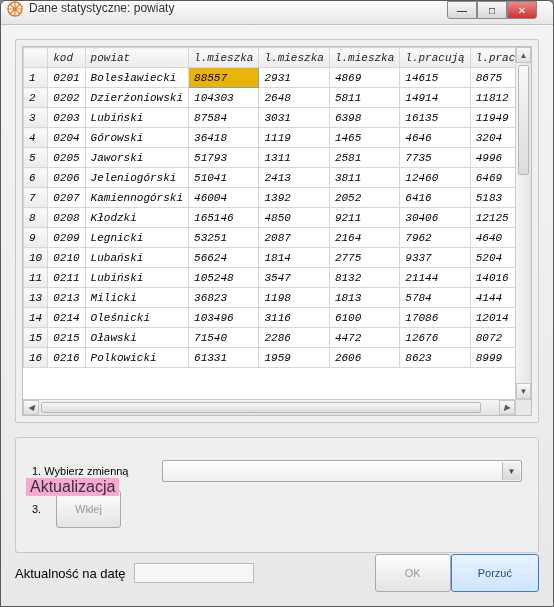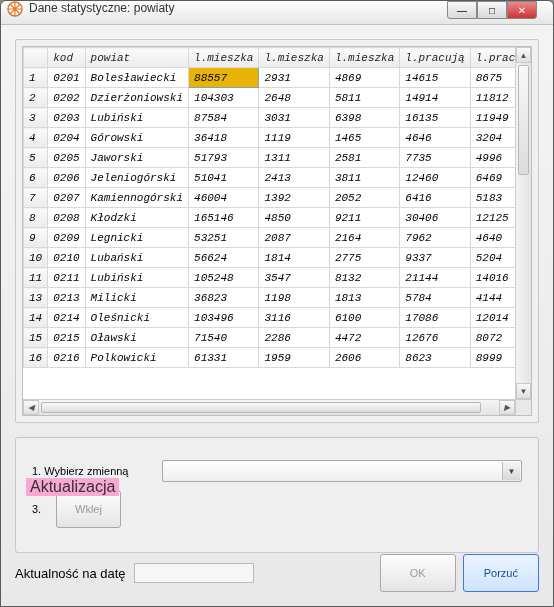--- a/index.html
+++ b/index.html
@@ -33,26 +33,26 @@
 .hscroll .thumb { position:absolute; top:2px; bottom:2px; left:18px; width:440px; background: linear-gradient(#f8f8f8,#dcdcdc); border:1px solid #b8b8b8; border-radius:2px; }
 .corner { position:absolute; right:0; bottom:0; width:16px; height:16px; background:#e8e8e8; border-left:1px solid #ccc; border-top:1px solid #ccc; }
 .group { margin-top: 14px; border: 1px solid #c8c8c8; border-radius: 3px; padding: 14px 16px 16px 16px; position: relative; background: #efefef; }
 .group .legend { position: absolute; top: -8px; left: 10px; background: #f9a8d4; padding: 0 4px; font-size: 16px; color: #333; margin-top: 48px; }
 .grow { display: flex; align-items: center; margin: 8px 0; }
 .grow .lbl { width: 130px; font-size: 11px; }
 .combo { flex:1; height: 22px; border:1px solid #a8a8a8; background: linear-gradient(#fff,#eee); border-radius:2px; position:relative; }
 .combo .cbtn { position:absolute; right:1px; top:1px; bottom:1px; width:18px; background:linear-gradient(#f4f4f4,#d8d8d8); border-left:1px solid #bbb; display:flex; align-items:center; justify-content:center; font-size:8px; color:#444; }
 .btn { height: 38px; padding: 0 18px; border:1px solid #a8a8a8; background: linear-gradient(#fdfdfd,#e4e4e4); border-radius:3px; font-size:11px; cursor:pointer; }
 .btn[disabled] { color:#999; }
-.btn.primary { border:1px solid #3a7bd5; background: linear-gradient(#eaf3ff,#cfe4ff); color:#1a4d8f; padding: 0 20px; }
+.btn.primary { border:1px solid #3a7bd5; background: linear-gradient(#eaf3ff,#cfe4ff); color:#1a4d8f; padding: 0 26px; }
 .bottom { position:absolute; left:14px; right:14px; bottom:14px; display:flex; align-items:center; }
 .bottom .lbl { font-size:13px; margin-right:8px; }
 .bottom input { width:120px; height:20px; border:1px solid #bbb; background:#f6f6f6; padding:0 4px; font-size:11px; }
 .bottom .spacer { flex:1; }
-.bottom .btn { margin-left:7px; min-width:76px; }
+.bottom .btn { margin-left:0; min-width:76px; }
 th.c0, td.rowh { width:28px; }
 th.c1 { width:44px; }
 th.c2 { width:108px; }
 th.c3,th.c4,th.c5,th.c6,th.c7 { width:58px; }
 </style>
 </head>
 <body>
 
 <div class="window">
   <div class="titlebar">

